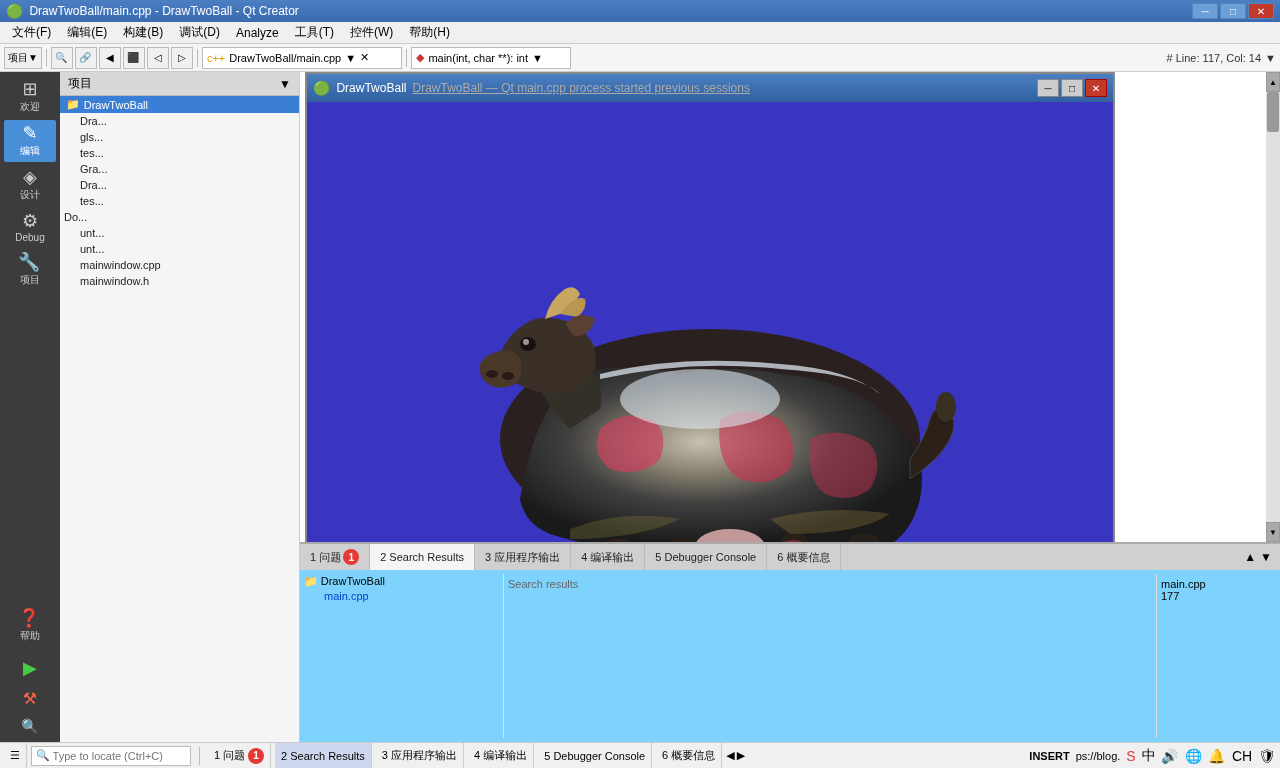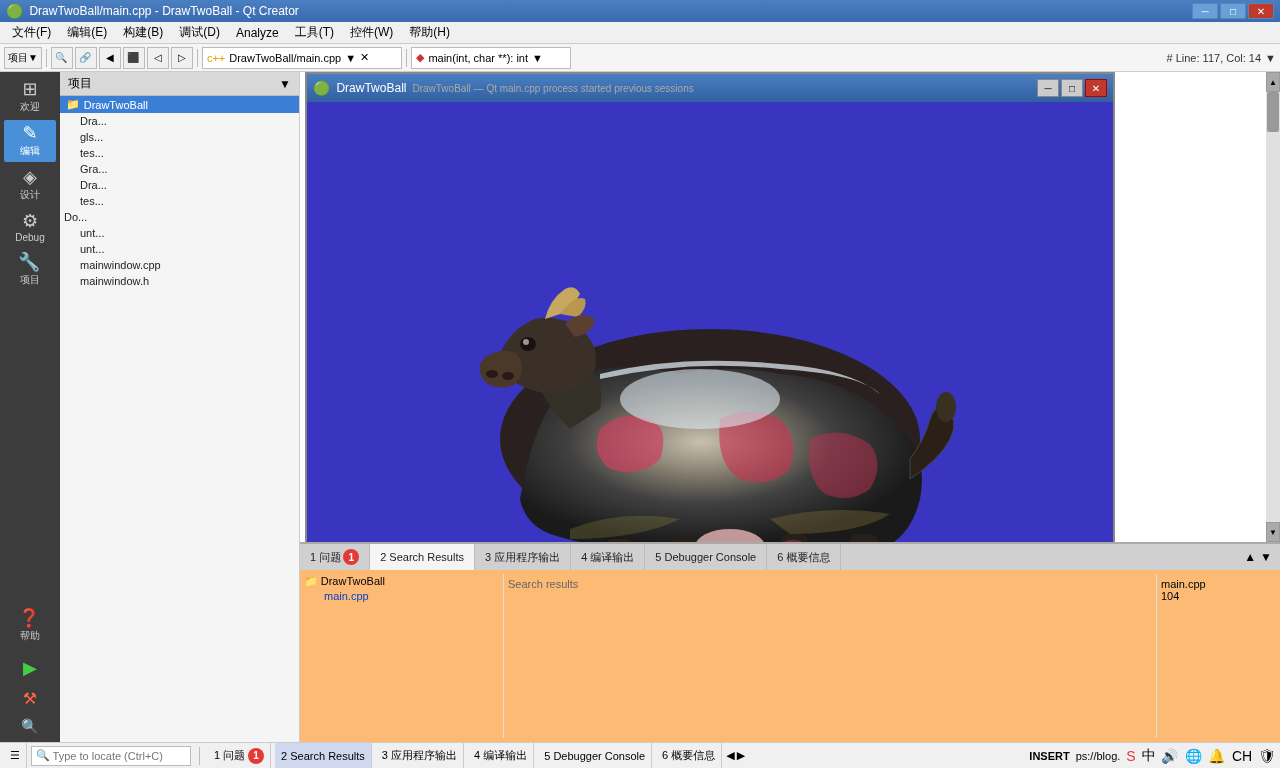--- a/index.html
+++ b/index.html
@@ -149,21 +149,21 @@
       display: flex; flex-direction: column;
     }
     #build-tabs {
       height: 26px; background: #d0d0d0; display: flex; align-items: center; gap: 0;
     }
     .btab {
       padding: 0 10px; height: 26px; font-size: 11px; display: flex; align-items: center;
       cursor: pointer; border-right: 1px solid #bbb; color: #222;
     }
     .btab.active { background: #f5f5f5; }
-    #build-content { flex: 1; background: #fdba74; padding: 4px; font-size: 11px; overflow: auto; }
+    #build-content { flex: 1; background: #7dd3fc; padding: 4px; font-size: 11px; overflow: auto; }
     .bline { padding: 1px 0; font-size: 11px; }
     .bline.blue { color: #0044cc; cursor: pointer; }
   </style>
 </head>
 <body>
 
 <div id="app">
 
   <div id="titlebar">
     <div id="titlebar-left">
@@ -312,21 +312,21 @@
           <div class="code-line">
             <span style="color:#000;">} ;</span>
           </div>
         </div>
 
         <div id="drawwindow">
           <div id="drawwindow-titlebar">
             <div style="display:flex;align-items:center;gap:6px;">
               <span style="font-size:14px;">🟢</span>
               <span>DrawTwoBall</span>
-              <span style="font-size:10px;color:#aaa;">DrawTwoBall — Qt  main.cpp  process started  previous sessions</span>
+              <span style="font-size:12px;color:#aaa;text-decoration:underline;">DrawTwoBall — Qt  main.cpp  process started  previous sessions</span>
             </div>
             <div id="drawwindow-titlebar-right">
               <div class="dw-btn">─</div>
               <div class="dw-btn">□</div>
               <div class="dw-btn close">✕</div>
             </div>
           </div>
           <div id="drawwindow-canvas">
 
             <svg width="580" height="430" viewBox="0 0 580 430">
@@ -454,21 +454,21 @@
               <div class="bline blue" style="padding-left:20px;">
                 <span>main.cpp</span>
               </div>
             </div>
             <div style="flex:1;padding:4px;overflow:auto;">
               <div style="color:#666;font-size:11px;">Search results</div>
             </div>
 
             <div style="width:120px;border-left:1px solid #ddd;padding:4px;font-size:11px;">
               <div>main.cpp</div>
-              <div>104</div>
+              <div>177</div>
             </div>
           </div>
         </div>
       </div>
 
     </div>
   </div>
 
   <div id="statusbar">
 

